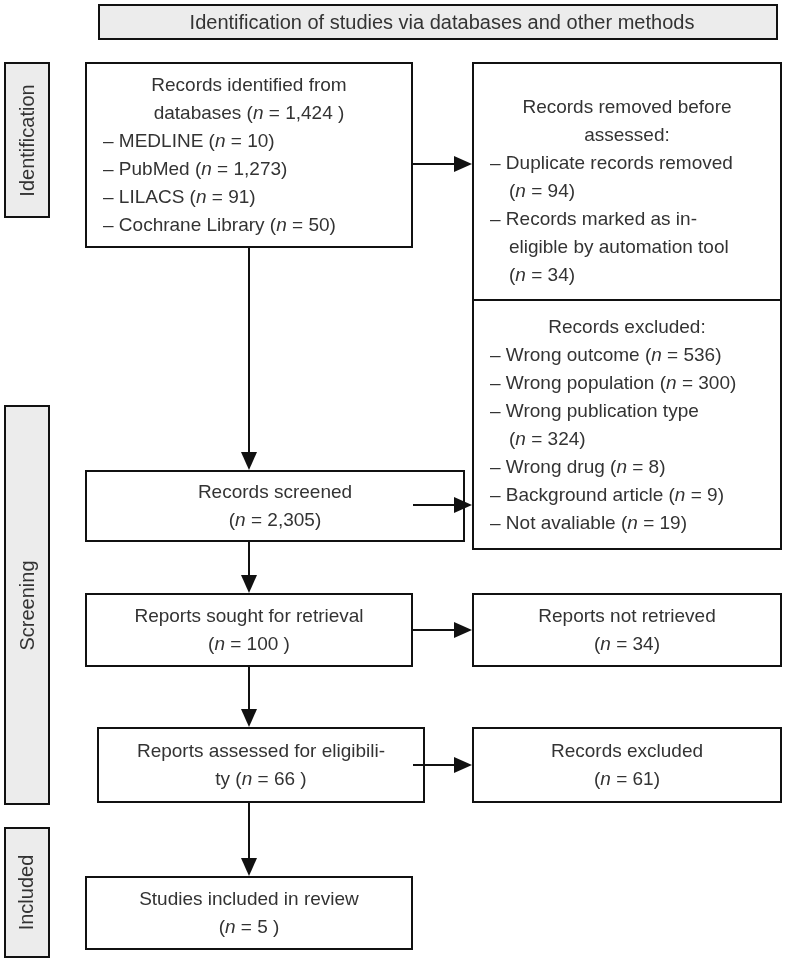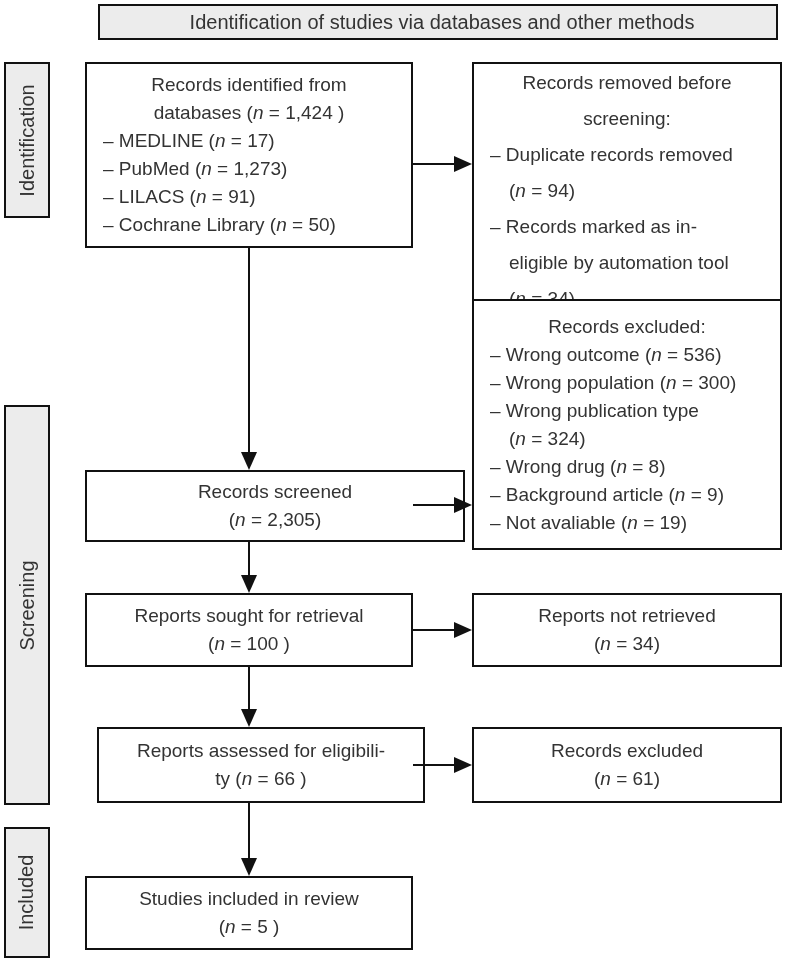--- a/index.html
+++ b/index.html
@@ -57,21 +57,21 @@
   <div class="stage" style="top:405px; height:400px;">
     <span>Screening</span>
   </div>
   <div class="stage" style="top:827px; height:131px;">
     <span>Included</span>
   </div>
 
   <div class="box" style="left:85px; top:62px; width:328px; height:186px;">
     <div class="ln c"><span>Records identified from</span></div>
     <div class="ln c"><span>databases (</span><i>n</i><span> = 1,424 )</span></div>
-    <div class="ln li"><span>– MEDLINE (</span><i>n</i><span> = 17)</span></div>
+    <div class="ln li"><span>– MEDLINE (</span><i>n</i><span> = 10)</span></div>
     <div class="ln li"><span>– PubMed (</span><i>n</i><span> = 1,273)</span></div>
     <div class="ln li"><span>– LILACS (</span><i>n</i><span> = 91)</span></div>
     <div class="ln li"><span>– Cochrane Library (</span><i>n</i><span> = 50)</span></div>
   </div>
 
   <div class="box" style="left:85px; top:470px; width:380px; height:72px;">
     <div class="ln c"><span>Records screened</span></div>
     <div class="ln c"><span>(</span><i>n</i><span> = 2,305)</span></div>
   </div>
 
@@ -83,23 +83,23 @@
   <div class="box" style="left:85px; top:727px; width:328px; height:76px;margin-left:12px;">
     <div class="ln c"><span>Reports assessed for eligibili-</span></div>
     <div class="ln c"><span>ty (</span><i>n</i><span> = 66 )</span></div>
   </div>
 
   <div class="box" style="left:85px; top:876px; width:328px; height:74px;">
     <div class="ln c"><span>Studies included in review</span></div>
     <div class="ln c"><span>(</span><i>n</i><span> = 5 )</span></div>
   </div>
 
-  <div class="box" style="left:472px; top:62px; width:310px; height:258px;gap:8px;">
+  <div class="box" style="left:472px; top:62px; width:310px; height:258px;">
     <div class="ln c"><span>Records removed before</span></div>
-    <div class="ln c"><span>screening:</span></div>
+    <div class="ln c"><span>assessed:</span></div>
     <div class="ln li"><span>– Duplicate records removed</span></div>
     <div class="ln cont"><span>(</span><i>n</i><span> = 94)</span></div>
     <div class="ln li"><span>– Records marked as in-</span></div>
     <div class="ln cont"><span>eligible by automation tool</span></div>
     <div class="ln cont"><span>(</span><i>n</i><span> = 34)</span></div>
   </div>
 
   <div class="box" style="left:472px; top:299px; width:310px; height:251px;">
     <div class="ln c"><span>Records excluded:</span></div>
     <div class="ln li"><span>– Wrong outcome (</span><i>n</i><span> = 536)</span></div>

